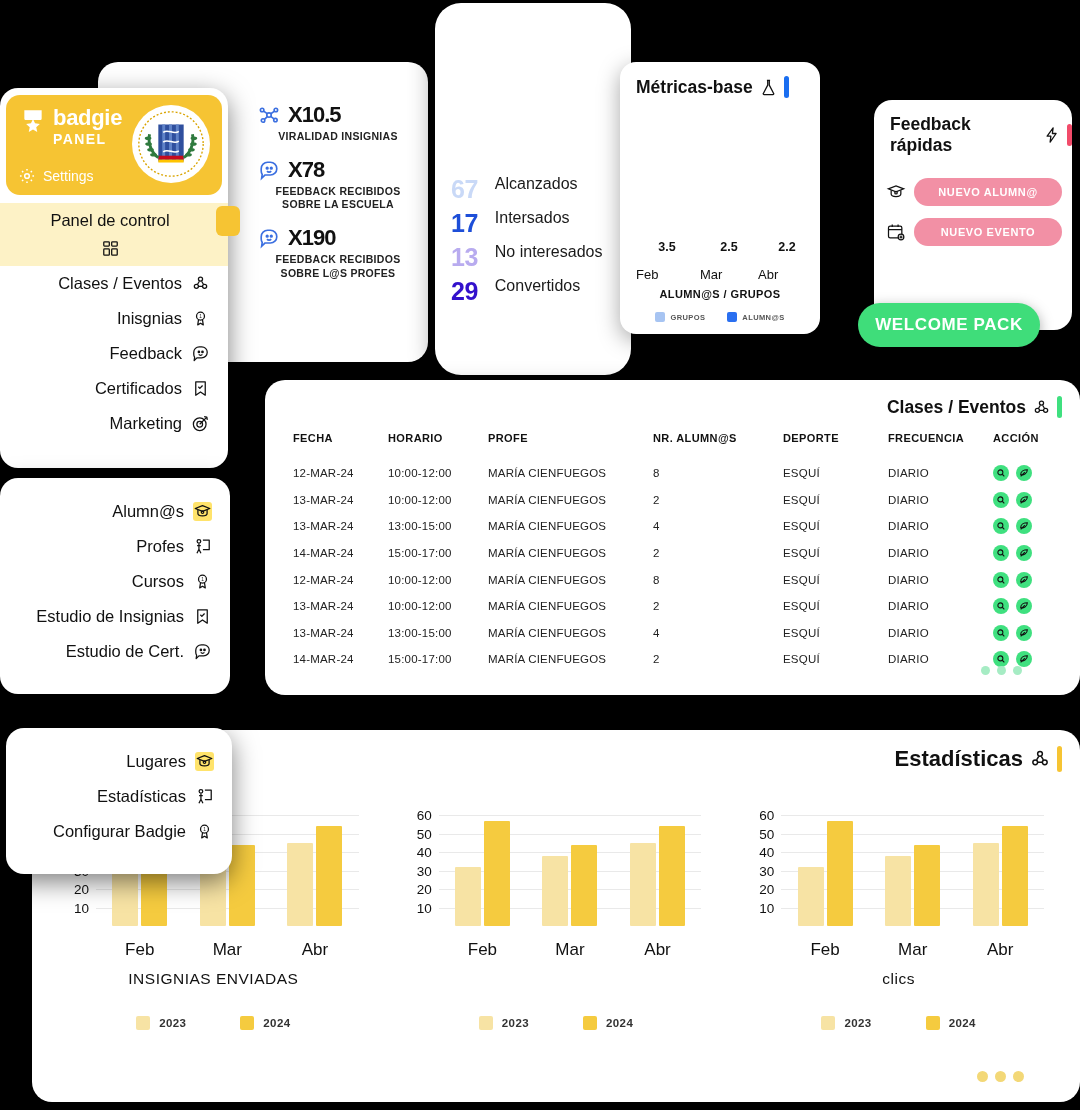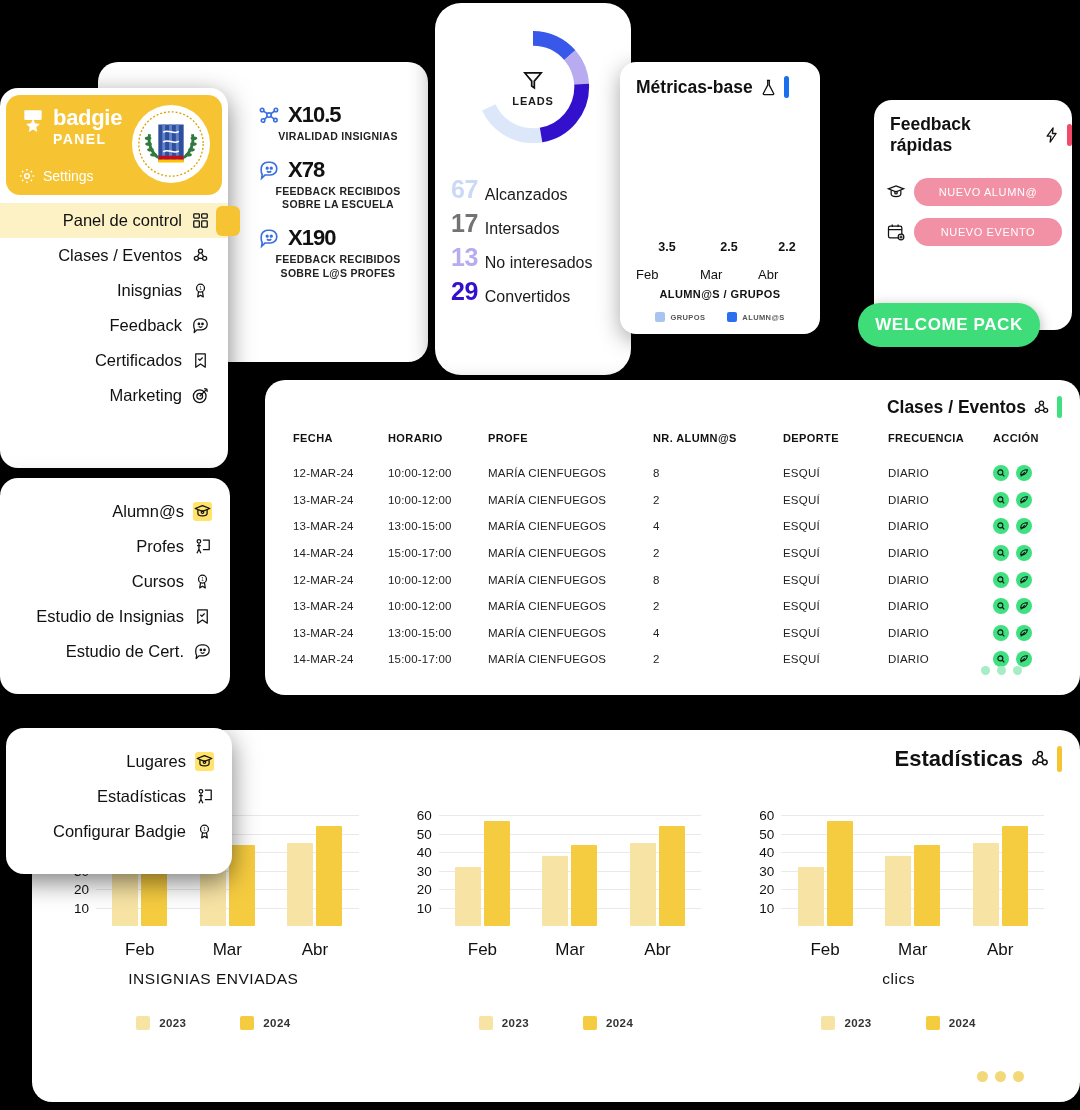--- a/index.html
+++ b/index.html
@@ -28,21 +28,21 @@
   .mr-lbl { font-size: 10.5px; font-weight: 600; color: #222; letter-spacing: .3px; line-height: 1.25; text-align: center; margin-top: 2px; }
   .ic-blue { width: 22px; height: 22px; color: #3b6fe0; flex: 0 0 auto; }
 
   
   #leads-card { left: 435px; top: 3px; width: 196px; height: 372px; border-radius: 26px;
                 box-shadow: 0 8px 26px rgba(0,0,0,.45); }
   .donut-wrap { position: absolute; left: 50%; transform: translateX(-50%); top: 22px; width: 124px; height: 124px; }
   .donut-center { position: absolute; inset: 0; display: flex; flex-direction: column; align-items: center; justify-content: center; gap: 2px; }
   .leads-word { font-size: 11px; font-weight: 600; letter-spacing: .8px; color: #1a1a1a; }
   .leads-list { position: absolute; left: 16px; top: 172px; width: 170px; }
-  .leads-row { display: flex; align-items: flex-end; gap: 7px; margin-bottom: 5px; }
+  .leads-row { display: flex; align-items: flex-start; gap: 17px; margin-bottom: 5px; }
   .leads-n { font-size: 25px; font-weight: 800; letter-spacing: -.5px; }
   .leads-t { font-size: 16px; color: #1a1a1a; font-weight: 400; }
 
   
   #metricas-card { left: 620px; top: 62px; width: 200px; height: 272px; border-radius: 16px; }
   .card-title { display: flex; align-items: center; gap: 6px; font-size: 17.5px; font-weight: 600; color: #111; }
   .title-bar { width: 5px; height: 22px; border-radius: 3px; }
   .mb-chart { position: absolute; left: 12px; top: 85px; right: 10px; height: 115px; }
   .mb-group { position: absolute; bottom: 0; width: 62px; text-align: center; }
   .mb-val { font-size: 12.5px; font-weight: 600; color: #111; position: absolute; top: -22px; width: 100%; text-align: center; }
@@ -52,21 +52,21 @@
   .mb-axis-lbl { position: absolute; width: 100%; text-align: center; font-size: 11px; font-weight: 600; letter-spacing: .4px; color: #111; }
   .mb-legend { position: absolute; bottom: 12px; width: 100%; display: flex; justify-content: center; gap: 22px; }
   .lg-item { display: flex; align-items: center; gap: 5px; font-size: 7.5px; font-weight: 700; letter-spacing: .4px; color: #555; }
   .lg-chip { width: 10px; height: 10px; border-radius: 2px; }
 
   
   #acciones-card { left: 874px; top: 100px; width: 198px; height: 230px; border-radius: 18px; }
   .acc-list { position: absolute; left: 12px; top: 78px; right: 10px; }
   .acc-row { display: flex; align-items: center; gap: 8px; margin-bottom: 12px; }
   .acc-btn { flex: 1; background: #f290a5; color: #fff; border: none; border-radius: 16px;
-             padding: 8px 0; font-size: 11px; font-weight: 400; letter-spacing: .6px;
+             padding: 8px 0; font-size: 11px; font-weight: 700; letter-spacing: .6px;
              font-family: "Liberation Sans", sans-serif; cursor: pointer; }
   .welcome-pack { position: absolute; left: 858px; top: 303px; width: 182px; height: 44px;
                   background: #3fdd7a; border-radius: 22px; color: #fff; font-size: 17px; font-weight: 800;
                   letter-spacing: .6px; display: flex; align-items: center; justify-content: center;
                   box-shadow: 0 4px 14px rgba(0,0,0,.35); cursor: pointer; }
 
   
   #clases-card { left: 265px; top: 380px; width: 815px; height: 315px; border-radius: 20px; }
   .clases-head { position: absolute; right: 18px; top: 16px; }
   table.clases { position: absolute; left: 28px; top: 52px; right: 14px; border-collapse: collapse; }
@@ -105,21 +105,21 @@
   .brand-logo { position: absolute; left: 14px; top: 12px; display: flex; align-items: flex-start; gap: 7px; }
   .brand-name { font-size: 22px; font-weight: 800; color: #fff; line-height: 1; letter-spacing: -.3px; }
   .brand-sub { font-size: 14px; font-weight: 800; color: #fff; letter-spacing: 1.4px; margin-top: 2px; }
   .brand-settings { position: absolute; left: 12px; bottom: 10px; display: flex; align-items: center; gap: 7px;
                     color: #fff; font-size: 14px; cursor: pointer; }
   .emblem { position: absolute; right: 12px; top: 10px; width: 78px; height: 78px; border-radius: 50%;
             background: #fff; display: flex; align-items: center; justify-content: center; overflow: hidden; }
   .menu { position: absolute; left: 0; right: 0; top: 115px; }
   .menu-item { display: flex; align-items: center; justify-content: flex-end; gap: 9px;
                padding: 8px 18px 8px 10px; font-size: 16.5px; color: #111; cursor: pointer; }
-  .menu-item.active { background: #fdf2c6; }
+  .menu-item.active { background: #fdf2c6; flex-direction: column; }
   .menu-item .mi-ic { width: 19px; height: 19px; display: flex; align-items: center; justify-content: center; }
   .active-tab { position: absolute; right: -12px; width: 24px; height: 30px; background: #f6c433; border-radius: 6px; }
   #side-two { left: 0px; top: 478px; width: 230px; height: 216px; }
   #side-three { left: 6px; top: 728px; width: 226px; height: 146px; text-align: right; }
   .menu2 { position: absolute; left: 0; right: 0; top: 16px; }
   .menu2 .menu-item { padding: 8px 18px 8px 10px; }
   .hl { background: #ffe36b; border-radius: 3px; }
 
   svg { display: block; }
 </style>
@@ -183,43 +183,27 @@
           </span>
           <span class="mr-num">X190</span>
         </div>
         <div class="mr-lbl">FEEDBACK RECIBIDOS SOBRE L@S PROFES</div>
       </div>
 
     </div>
   </div>
 
   <div class="card" id="leads-card">
-    <div class="donut-wrap">
-      <svg viewBox="0 0 42 42" width="124" height="124">
-        <circle cx="21" cy="21" r="16.5" fill="none" stroke="#dce7fa" stroke-width="5" stroke-dasharray="55.5 48.2" stroke-dashoffset="-15" transform="rotate(-90 21 21)"></circle>
-        <circle cx="21" cy="21" r="16.5" fill="none" stroke="#3758e8" stroke-width="5" stroke-dasharray="14.1 89.6" stroke-dashoffset="0" transform="rotate(-90 21 21)"></circle>
-        <circle cx="21" cy="21" r="16.5" fill="none" stroke="#b8abef" stroke-width="5" stroke-dasharray="10.8 92.9" stroke-dashoffset="-14.1" transform="rotate(-90 21 21)"></circle>
-        <circle cx="21" cy="21" r="16.5" fill="none" stroke="#3311cc" stroke-width="5" stroke-dasharray="24.1 79.6" stroke-dashoffset="-24.9" transform="rotate(-90 21 21)"></circle>
-      </svg>
-      <div class="donut-center">
-        <span>
-          <svg viewBox="0 0 24 24" width="26" height="26" fill="none" stroke="#111" stroke-width="1.6" stroke-linecap="round">
-            <path d="M4.5 5.5h15L13.2 13v6.2l-2.4-1.6V13z"></path>
-          </svg>
-        </span>
-        <span class="leads-word">LEADS</span>
-      </div>
-    </div>
     <div class="leads-list">
       <div class="leads-row">
         <span class="leads-n" style="color:#c9d9f7">67</span>
         <span class="leads-t">Alcanzados</span>
       </div>
       <div class="leads-row">
-        <span class="leads-n" style="color:#737373">17</span>
+        <span class="leads-n" style="color:#1d4ed8">17</span>
         <span class="leads-t">Intersados</span>
       </div>
       <div class="leads-row">
         <span class="leads-n" style="color:#b8abef">13</span>
         <span class="leads-t">No interesados</span>
       </div>
       <div class="leads-row">
         <span class="leads-n" style="color:#3311cc">29</span>
         <span class="leads-t">Convertidos</span>
       </div>

